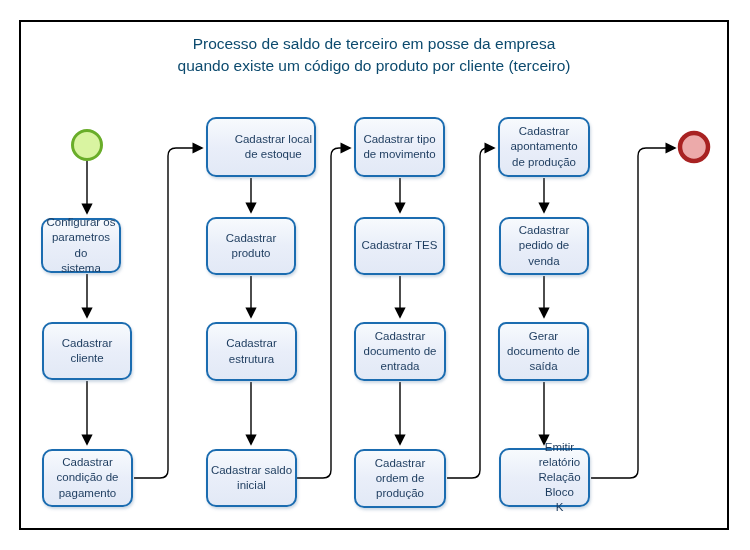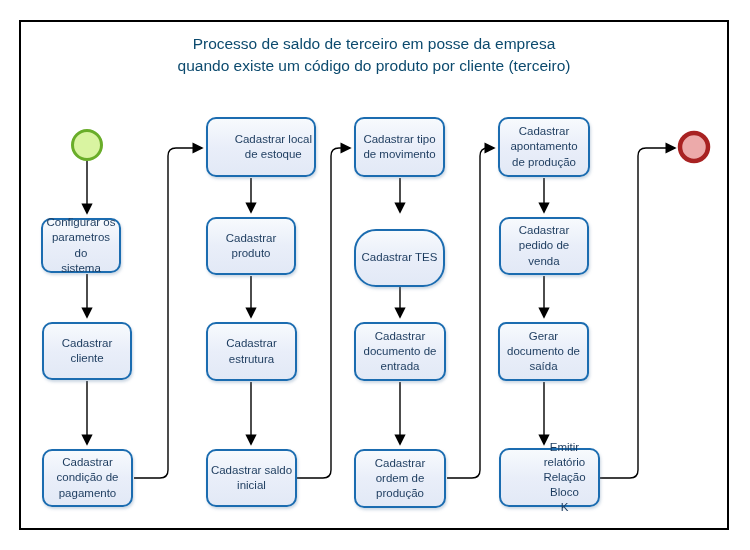--- a/index.html
+++ b/index.html
@@ -109,21 +109,21 @@
   </div>
   <div class="node" style="left:206px;top:449px;width:91px;height:58px;">
     <span class="lbl">Cadastrar saldo
 inicial</span>
   </div>
 
   <div class="node" style="left:354px;top:117px;width:91px;height:60px;">
     <span class="lbl">Cadastrar tipo
 de movimento</span>
   </div>
-  <div class="node" style="left:354px;top:229px;width:91px;height:58px;border-radius:22px;">
+  <div class="node" style="left:354px;top:217px;width:91px;height:58px;">
     <span class="lbl">Cadastrar TES</span>
   </div>
   <div class="node" style="left:354px;top:322px;width:92px;height:59px;">
     <span class="lbl">Cadastrar
 documento de
 entrada</span>
   </div>
   <div class="node" style="left:354px;top:449px;width:92px;height:59px;">
     <span class="lbl">Cadastrar
 ordem de
@@ -138,19 +138,19 @@
   <div class="node" style="left:499px;top:217px;width:90px;height:58px;">
     <span class="lbl">Cadastrar
 pedido de
 venda</span>
   </div>
   <div class="node" style="left:498px;top:322px;width:91px;height:59px;border-radius:8px;">
     <span class="lbl">Gerar
 documento de
 saída</span>
   </div>
-  <div class="node" style="left:499px;top:448px;width:101px;height:59px;padding-left:32px;">
+  <div class="node" style="left:499px;top:448px;width:91px;height:59px;padding-left:32px;">
     <span class="lbl">Emitir relatório
 Relação Bloco
 K</span>
   </div>
 
 </div>
 
 </body></html>

